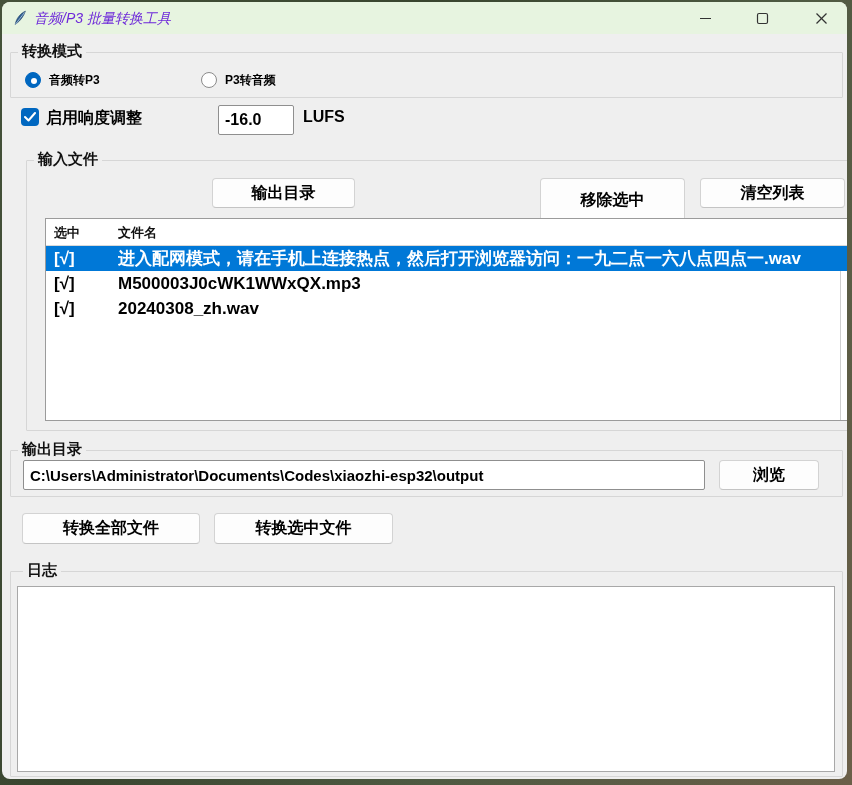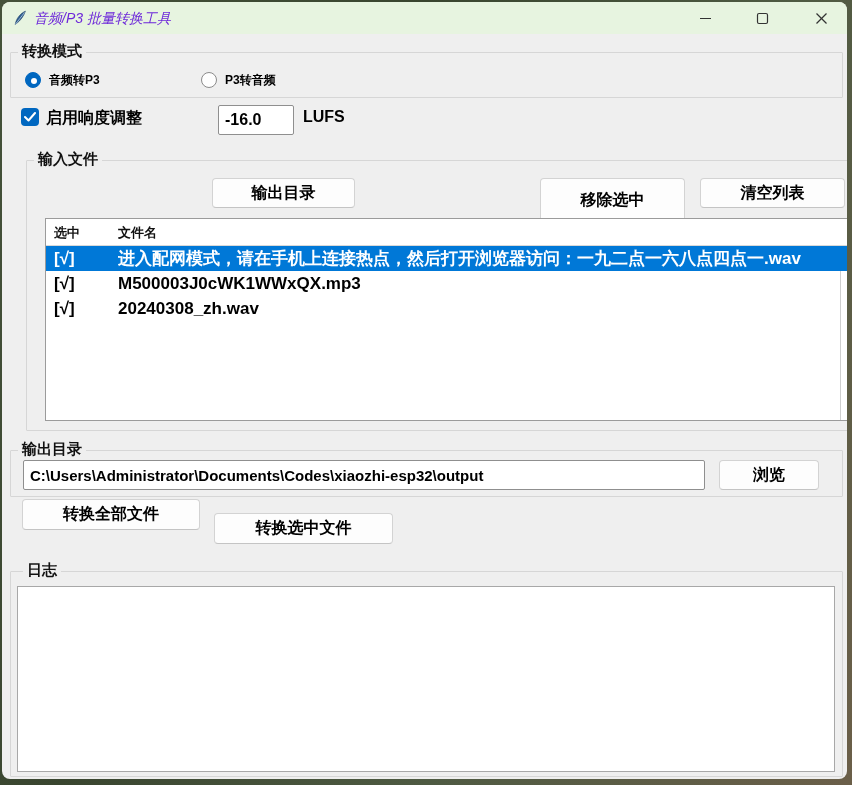--- a/index.html
+++ b/index.html
@@ -68,21 +68,21 @@
   .thead .cell { line-height:27px; }
   .cell-check { left:8px; width:60px; }
   .cell-name  { left:72px; right:4px; }
   .scrollline { position:absolute; left:794px; top:52px; width:8px; height:149px; background:#fff; border-left:1px solid #cfcfcf; }
 
   
   .path-entry { position:absolute; left:12px; top:9px; width:682px; height:30px; font-size:15px; }
   .btn-browse { left:708px; top:9px; width:100px; height:30px; }
 
   
-  .btn-convert-all { left:20px; top:497px; width:178px; height:31px; }
+  .btn-convert-all { left:20px; top:511px; width:178px; height:31px; }
   .btn-convert-sel { left:212px; top:511px; width:179px; height:31px; }
 
   
   .log-area { position:absolute; left:6px; top:14px; width:818px; height:186px; background:#fff;
               border:1px solid #a8a8a8; resize:none; outline:none;
               font-family:"Liberation Sans","DejaVu Sans",sans-serif; font-size:14px; }
 </style>
 </head>
 <body>
 

